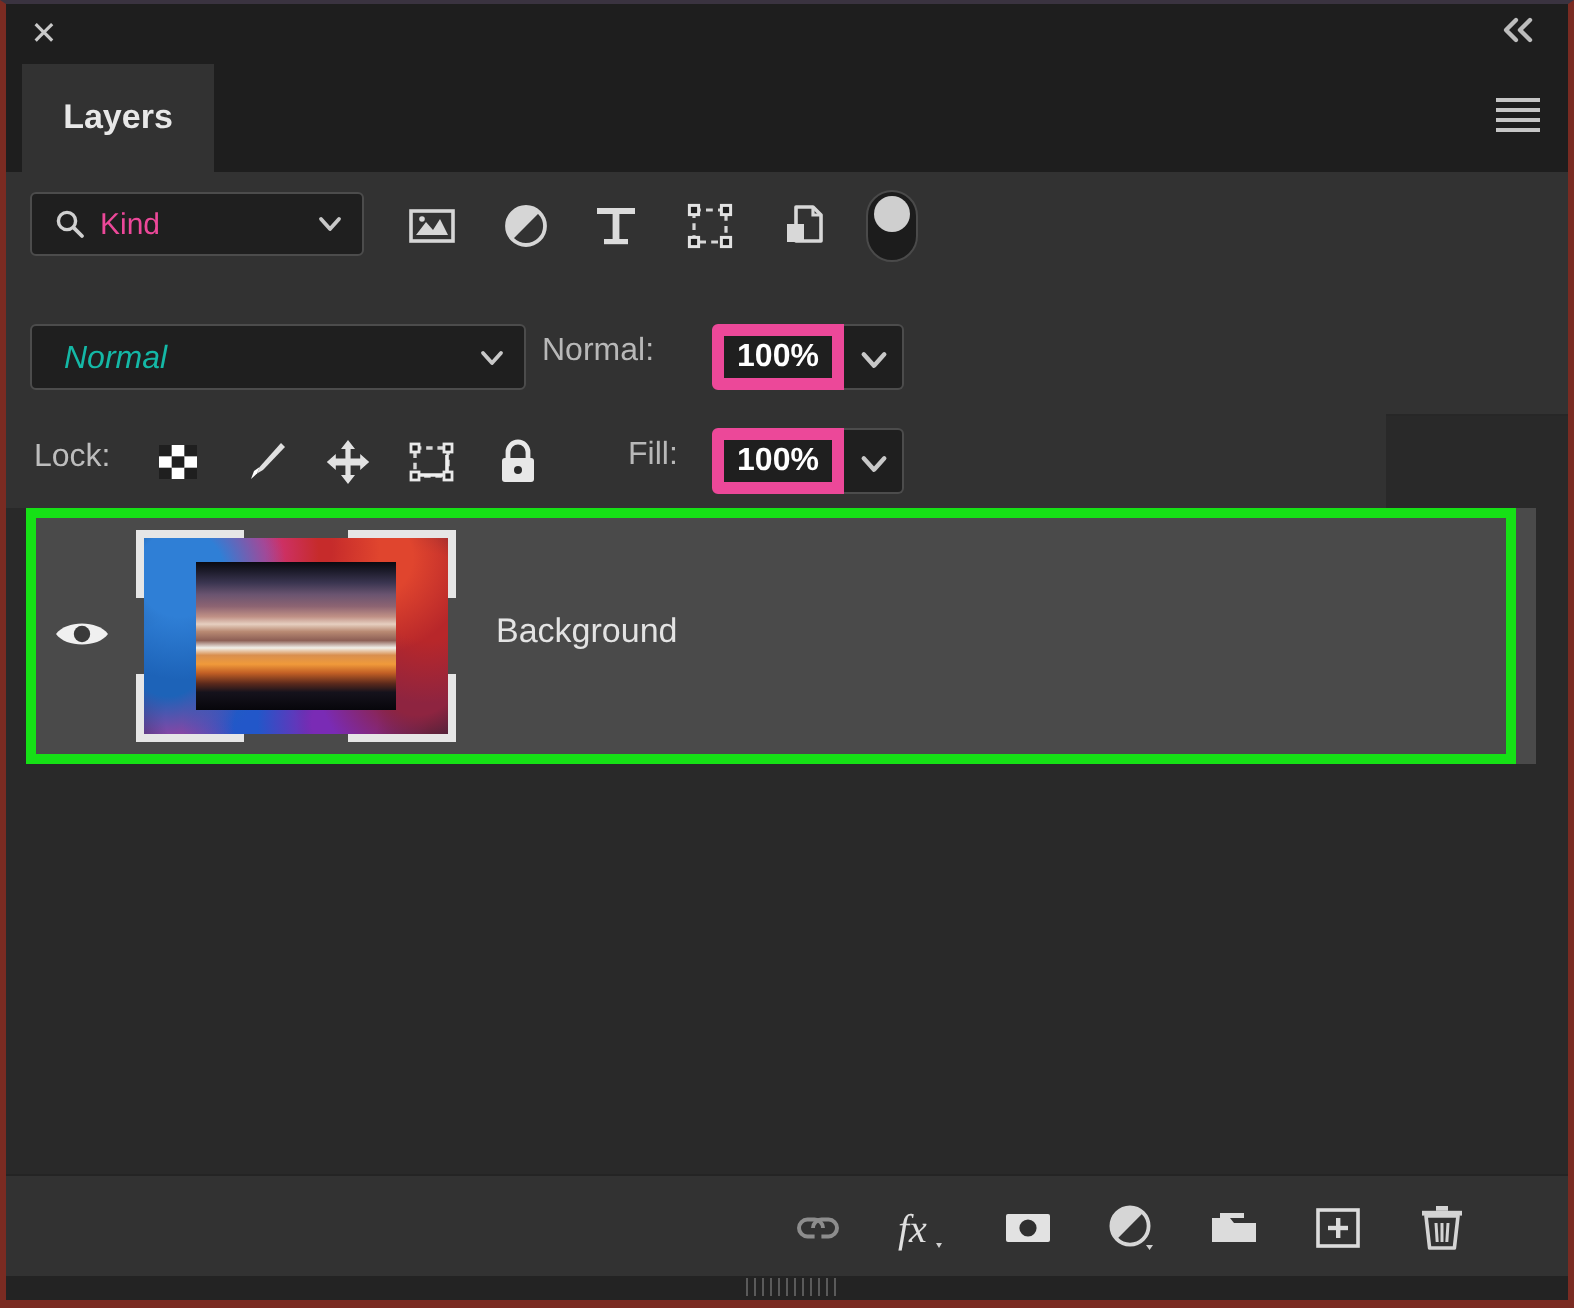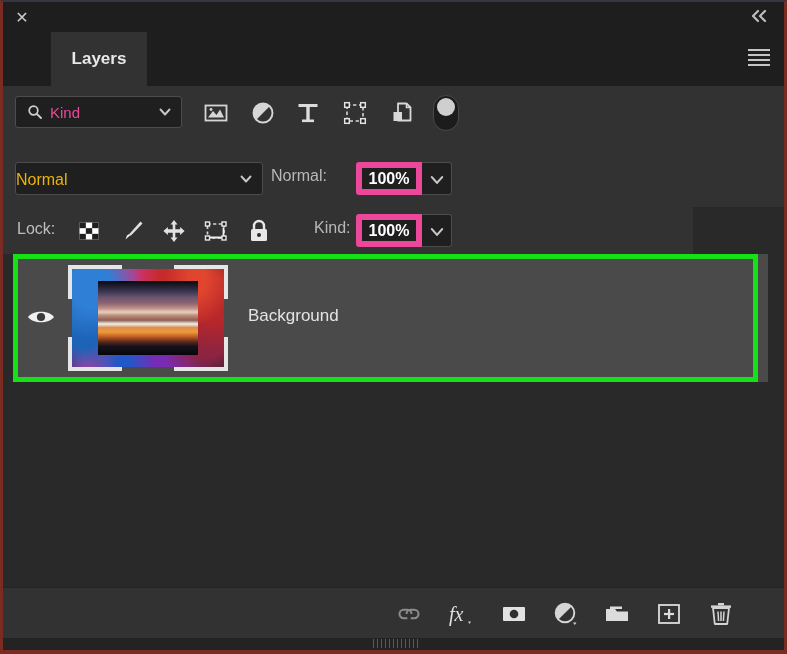--- a/index.html
+++ b/index.html
@@ -71,21 +71,20 @@
     width: 96px; height: 54px;
     background: #323232;
     color: #e8e8e8;
     font-size: 17px;
     font-weight: bold;
     display: flex;
     align-items: center;
     justify-content: center;
     cursor: pointer;
     user-select: none;
-    margin-left: 40px;
   }
   .panel-menu {
     position: absolute;
     right: 14px; top: 17px;
     width: 22px; height: 18px;
     cursor: pointer;
   }
   .panel-menu i {
     display: block;
     height: 2px;
@@ -173,25 +172,26 @@
     left: 12px; top: 8px;
     width: 248px; height: 33px;
     background: #1f1f1f;
     border: 1px solid #4c4c4c;
     border-radius: 3px;
     box-sizing: border-box;
     cursor: pointer;
   }
   .blend-label {
     position: absolute;
-    left: 0; top: 6px;
-    color: #eab308;
+    left: 16px; top: 6px;
+    color: #14b8a6;
     font-size: 16px;
     line-height: 21px;
     user-select: none;
+    font-style: italic;
   }
   .blend-chevron {
     position: absolute;
     right: 9px; top: 9px;
     width: 14px; height: 14px;
   }
   .opacity-label {
     position: absolute;
     left: 268px; top: 13px;
     color: #b8b8b8;
@@ -508,21 +508,21 @@
       <rect x="2.5" y="18" width="4" height="4" fill="#1f1f1f" stroke="#e8e8e8" stroke-width="1.4"></rect>
       <rect x="19" y="18" width="4" height="4" fill="#1f1f1f" stroke="#e8e8e8" stroke-width="1.4"></rect>
     </svg>
 
     <svg class="licon l5" viewBox="0 0 26 26">
       <path d="M8 11 V8 a5 5 0 0 1 10 0 V11" fill="none" stroke="#e8e8e8" stroke-width="2.4"></path>
       <rect x="5" y="11" width="16" height="12" rx="1.5" fill="#e8e8e8"></rect>
       <circle cx="13" cy="17" r="2" fill="#2b2b2b"></circle>
     </svg>
 
-    <span class="fill-label">Kind:</span>
+    <span class="fill-label">Fill:</span>
     <div class="num-field" style="left:353px; top:7px;">
       <span>100%</span>
     </div>
     <div class="num-stepper" style="left:419px; top:7px;">
       <svg width="16" height="16" viewBox="0 0 14 14">
         <path d="M2.5 4.5 L7 9.5 L11.5 4.5" fill="none" stroke="#c8c8c8" stroke-width="1.9" stroke-linecap="round" stroke-linejoin="round"></path>
       </svg>
     </div>
   </div>
 

